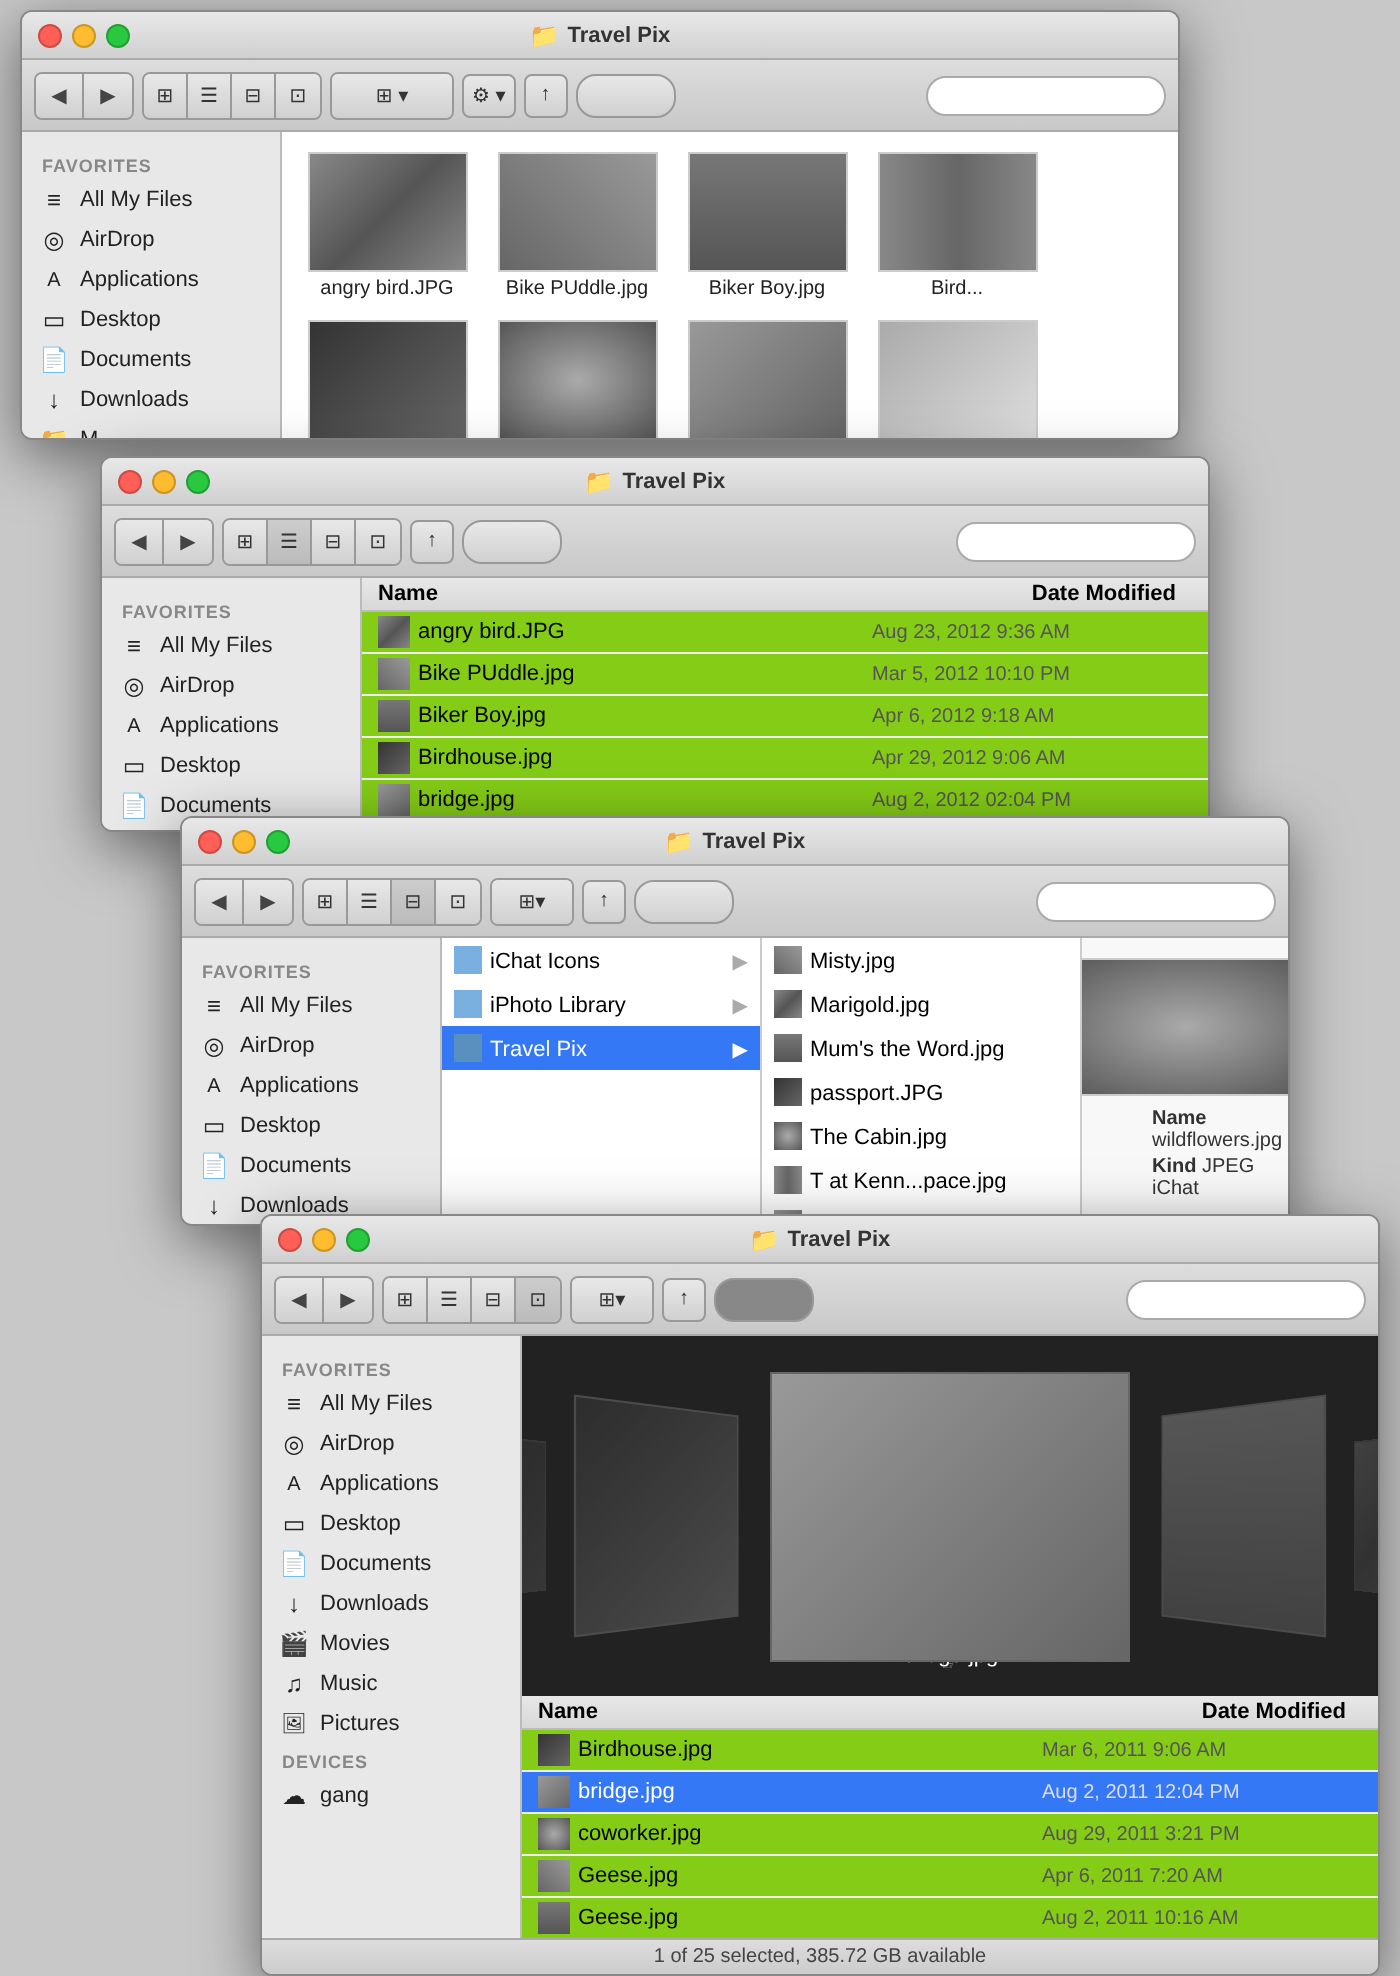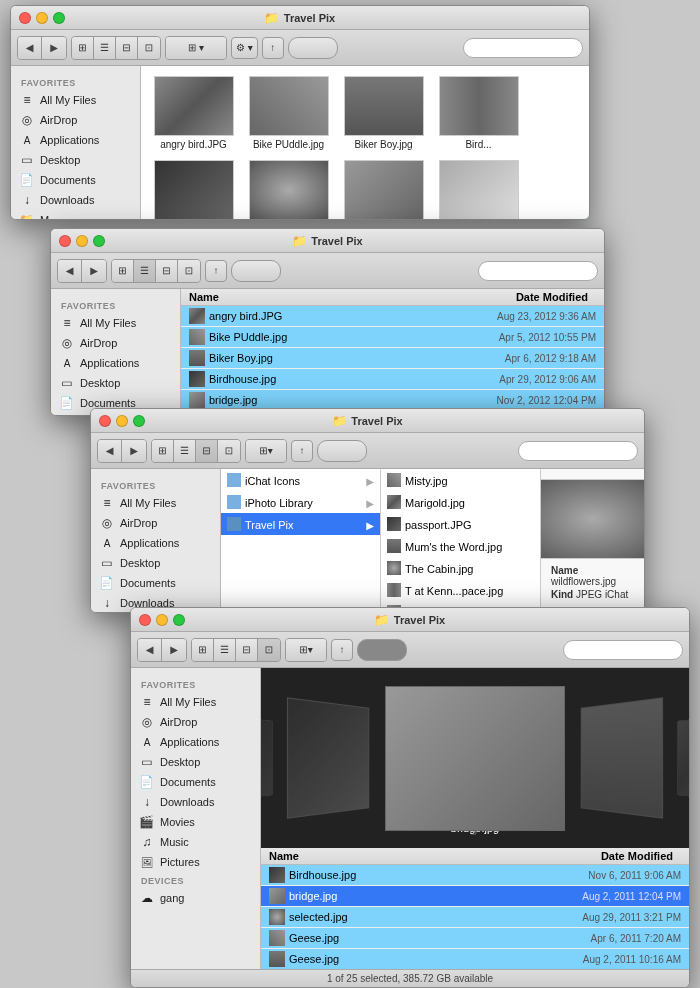--- a/index.html
+++ b/index.html
@@ -146,21 +146,21 @@
       align-items: center;
       justify-content: center;
       font-size: 12px;
       flex-shrink: 0;
     }
 
     
     .main-content {
       flex: 1;
       overflow: hidden;
-      background: #7dd3fc;
+      background: #84cc16;
       position: relative;
     }
 
     
     .icon-view {
       display: flex;
       flex-wrap: wrap;
       padding: 10px;
       gap: 10px;
       overflow: auto;
@@ -221,21 +221,21 @@
     .list-row.selected { background: #3478f6; color: white; }
     .list-row-icon {
       width: 16px;
       height: 16px;
       margin-right: 4px;
       flex-shrink: 0;
       background: #888;
       display: inline-block;
     }
     .list-row-name { flex: 1; }
-    .list-row-date { width: 160px; text-align: right; color: #555; font-size: 10px; }
+    .list-row-date { width: 160px; text-align: left; color: #555; font-size: 10px; }
     .list-row.selected .list-row-date { color: #ddf; }
 
     
     .column-view {
       display: flex;
       height: 100%;
       overflow: hidden;
     }
     .col-pane {
       width: 160px;
@@ -278,21 +278,21 @@
       width: 130px;
       height: 100px;
       background: #777;
       border: 1px solid #ccc;
     }
     .col-preview-info {
       font-size: 10px;
       color: #333;
       width: 100%;
     }
-    .col-preview-info div { margin-bottom: 2px; }
+    .col-preview-info div { margin-bottom: 2px; margin-left: 25px; }
 
     
     .coverflow-view {
       display: flex;
       flex-direction: column;
       height: 100%;
     }
     .coverflow-strip {
       height: 180px;
       background: #222;
@@ -549,36 +549,36 @@
           <span class="list-col-date">Date Modified</span>
         </div>
         <div class="list-row">
           <span class="list-row-icon img-pattern-1"></span>
           <span class="list-row-name">angry bird.JPG</span>
           <span class="list-row-date">Aug 23, 2012 9:36 AM</span>
         </div>
         <div class="list-row">
           <span class="list-row-icon img-pattern-2"></span>
           <span class="list-row-name">Bike PUddle.jpg</span>
-          <span class="list-row-date">Apr 5, 2012 10:55 PM</span>
+          <span class="list-row-date">Mar 5, 2012 10:10 PM</span>
         </div>
         <div class="list-row">
           <span class="list-row-icon img-pattern-3"></span>
           <span class="list-row-name">Biker Boy.jpg</span>
           <span class="list-row-date">Apr 6, 2012 9:18 AM</span>
         </div>
         <div class="list-row">
           <span class="list-row-icon img-pattern-dark"></span>
           <span class="list-row-name">Birdhouse.jpg</span>
           <span class="list-row-date">Apr 29, 2012 9:06 AM</span>
         </div>
         <div class="list-row">
           <span class="list-row-icon img-pattern-6"></span>
           <span class="list-row-name">bridge.jpg</span>
-          <span class="list-row-date">Nov 2, 2012 12:04 PM</span>
+          <span class="list-row-date">Aug 2, 2012 02:04 PM</span>
         </div>
         <div class="list-row">
           <span class="list-row-icon img-pattern-5"></span>
 
         </div>
       </div>
     </div>
   </div>
 </div>
 
@@ -664,26 +664,26 @@
         <div class="col-pane">
           <div class="col-item">
             <span class="col-item-icon img-pattern-2"></span>
             <span class="col-item-label">Misty.jpg</span>
           </div>
           <div class="col-item">
             <span class="col-item-icon img-pattern-1"></span>
             <span class="col-item-label">Marigold.jpg</span>
           </div>
           <div class="col-item">
+            <span class="col-item-icon img-pattern-3"></span>
+            <span class="col-item-label">Mum's the Word.jpg</span>
+          </div>
+          <div class="col-item">
             <span class="col-item-icon img-pattern-dark"></span>
             <span class="col-item-label">passport.JPG</span>
-          </div>
-          <div class="col-item">
-            <span class="col-item-icon img-pattern-3"></span>
-            <span class="col-item-label">Mum's the Word.jpg</span>
           </div>
           <div class="col-item">
             <span class="col-item-icon img-pattern-5"></span>
             <span class="col-item-label">The Cabin.jpg</span>
           </div>
           <div class="col-item">
             <span class="col-item-icon img-pattern-4"></span>
             <span class="col-item-label">T at Kenn...pace.jpg</span>
           </div>
           <div class="col-item">
@@ -793,30 +793,30 @@
           </div>
         </div>
         <div class="coverflow-list">
           <div class="list-header">
             <span class="list-col-name">Name</span>
             <span class="list-col-date">Date Modified</span>
           </div>
           <div class="list-row">
             <span class="list-row-icon img-pattern-dark"></span>
             <span class="list-row-name">Birdhouse.jpg</span>
-            <span class="list-row-date">Nov 6, 2011 9:06 AM</span>
+            <span class="list-row-date">Mar 6, 2011 9:06 AM</span>
           </div>
           <div class="list-row selected">
             <span class="list-row-icon img-pattern-6"></span>
             <span class="list-row-name">bridge.jpg</span>
             <span class="list-row-date">Aug 2, 2011 12:04 PM</span>
           </div>
           <div class="list-row">
             <span class="list-row-icon img-pattern-5"></span>
-            <span class="list-row-name">selected.jpg</span>
+            <span class="list-row-name">coworker.jpg</span>
             <span class="list-row-date">Aug 29, 2011 3:21 PM</span>
           </div>
           <div class="list-row">
             <span class="list-row-icon img-pattern-2"></span>
             <span class="list-row-name">Geese.jpg</span>
             <span class="list-row-date">Apr 6, 2011 7:20 AM</span>
           </div>
           <div class="list-row">
             <span class="list-row-icon img-pattern-3"></span>
             <span class="list-row-name">Geese.jpg</span>

